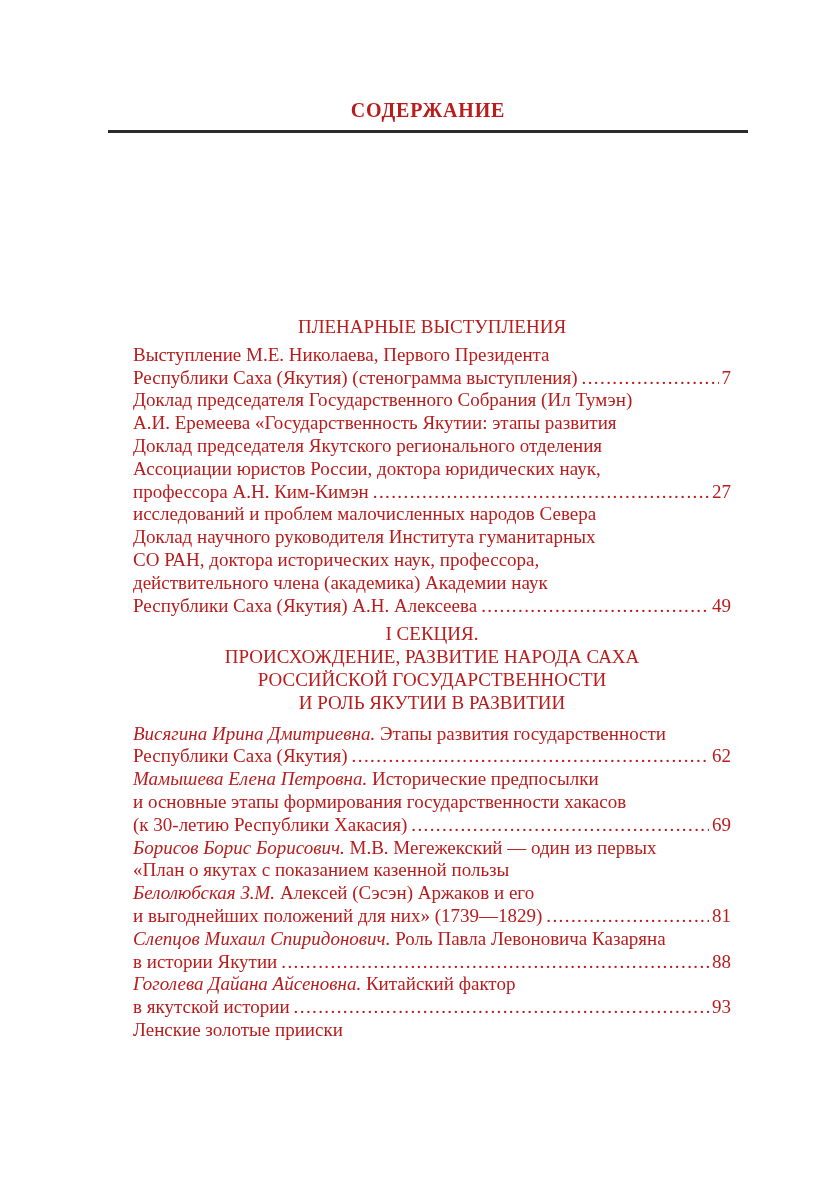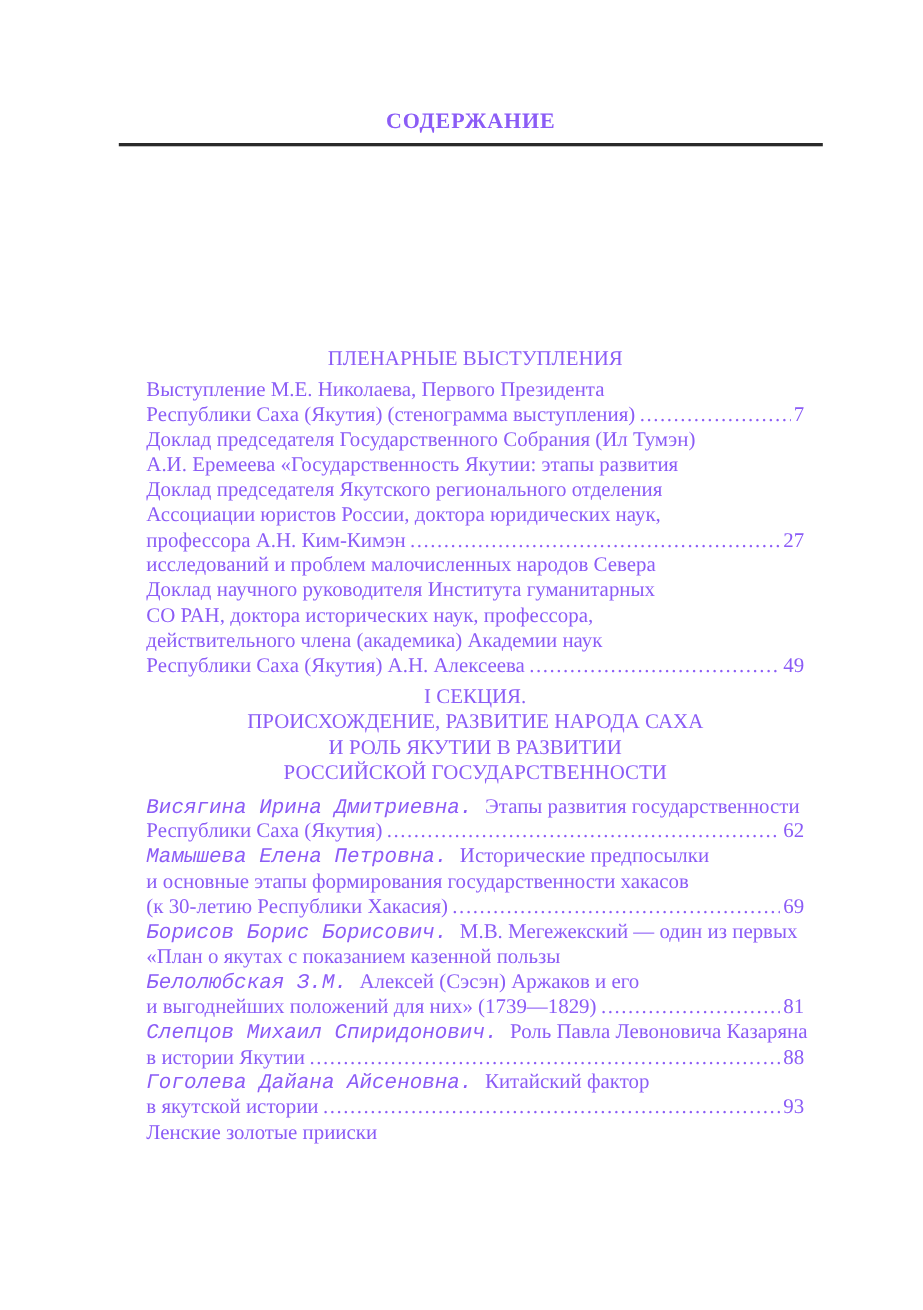--- a/index.html
+++ b/index.html
@@ -7,21 +7,21 @@
     padding: 0;
     background: #ffffff;
   }
   .page {
     position: relative;
     width: 839px;
     height: 1131px;
     background: #ffffff;
     overflow: hidden;
     font-family: "Liberation Serif", "DejaVu Serif", serif;
-    color: #8b5cf6;
+    color: #b91c1c;
   }
   .doc-header {
     position: absolute;
     top: 98px;
     left: 108px;
     width: 640px;
     text-align: center;
     font-size: 20px;
     font-weight: bold;
     letter-spacing: 0.8px;
@@ -57,21 +57,20 @@
   .entry { margin: 0; }
   .tl {
     display: flex;
     align-items: flex-start;
     white-space: nowrap;
   }
   .tl .txt { white-space: nowrap; }
   .tl .author {
     font-style: italic;
     white-space: nowrap;
-    font-family: Liberation Mono, monospace;
   }
   .tl .author::after { content: "\00a0"; }
   .dots {
     flex: 1 1 auto;
     overflow: hidden;
     white-space: nowrap;
     margin-left: 4px;
     margin-right: 3px;
     min-width: 12px;
   }
@@ -140,22 +139,22 @@
         </div>
         <div class="tl">
           <span class="txt">Республики Саха (Якутия) А.Н. Алексеева</span>
           <span class="dots"></span>
           <span class="pg">49</span>
         </div>
       </div>
       <div class="section-head later">
         <div class="hl">I СЕКЦИЯ.</div>
         <div class="hl">ПРОИСХОЖДЕНИЕ, РАЗВИТИЕ НАРОДА САХА</div>
+        <div class="hl">РОССИЙСКОЙ ГОСУДАРСТВЕННОСТИ</div>
         <div class="hl">И РОЛЬ ЯКУТИИ В РАЗВИТИИ</div>
-        <div class="hl">РОССИЙСКОЙ ГОСУДАРСТВЕННОСТИ</div>
       </div>
       <div class="entry">
         <div class="tl">
           <span class="author">Висягина Ирина Дмитриевна.</span>
           <span class="txt">Этапы развития государственности</span>
         </div>
         <div class="tl">
           <span class="txt">Республики Саха (Якутия)</span>
           <span class="dots"></span>
           <span class="pg">62</span>

